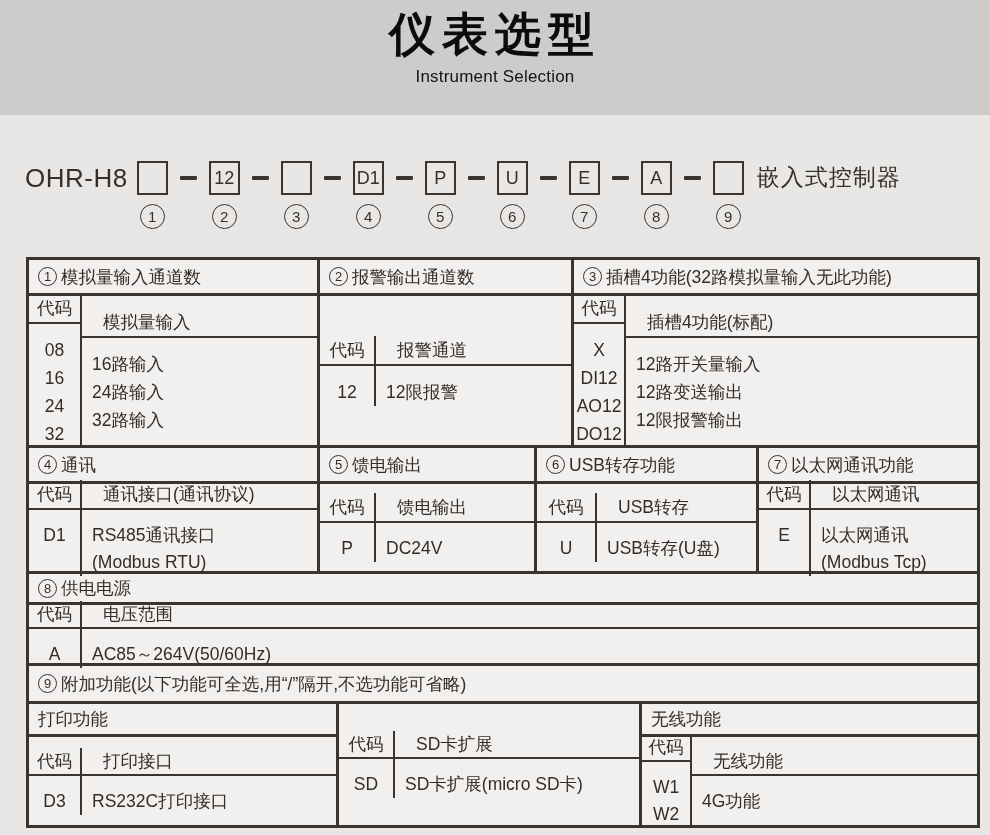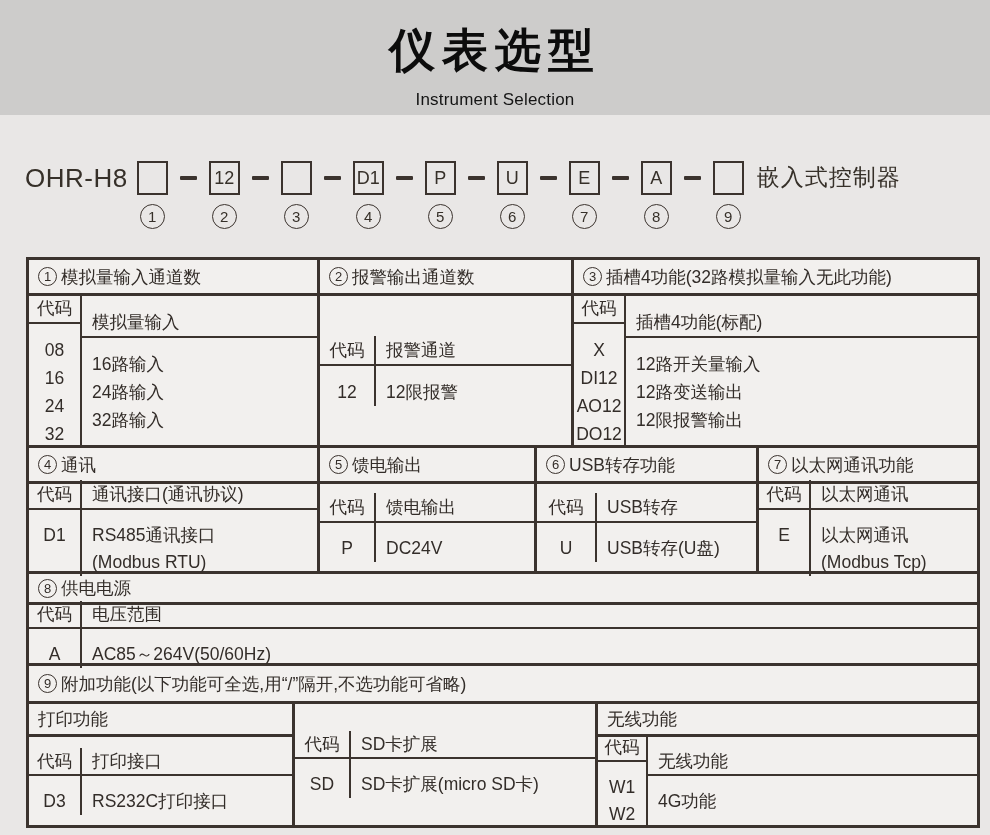--- a/index.html
+++ b/index.html
@@ -11,22 +11,22 @@
   }
   html,body{margin:0;padding:0;}
   body{
     width:990px;height:835px;position:relative;overflow:hidden;
     background:var(--page);
     font-family:"Liberation Sans","DejaVu Sans",sans-serif;
     color:var(--ink);
   }
   
   .banner{position:absolute;left:0;top:0;width:990px;height:115px;background:var(--band);text-align:center;}
-  .banner .title{margin:0;padding-top:24px;font-size:46px;line-height:52px;font-weight:700;color:#0c0c0c;letter-spacing:7px;}
-  .banner .subtitle{margin-top:14px;font-size:17px;color:#141414;letter-spacing:0.2px;}
+  .banner .title{margin:0;padding-top:8px;font-size:46px;line-height:52px;font-weight:700;color:#0c0c0c;letter-spacing:7px;}
+  .banner .subtitle{margin-top:7px;font-size:17px;color:#141414;letter-spacing:0.2px;}
   
   .model{position:absolute;left:25px;top:161px;display:flex;align-items:flex-start;}
   .model .prefix{font-size:26px;line-height:34px;margin-right:9px;letter-spacing:0.5px;color:#363029;}
   .unit{display:flex;flex-direction:column;align-items:center;width:31px;flex:none;}
   .mbox{width:31px;height:34px;border:2px solid var(--line);box-sizing:border-box;
         display:flex;align-items:center;justify-content:center;font-size:18px;color:#363029;}
   .unit .cnum{margin-top:9px;}
   .cnum{width:25px;height:25px;border:1.7px solid var(--line);border-radius:50%;box-sizing:border-box;
         display:flex;align-items:center;justify-content:center;font-size:15px;color:#363029;}
   .dash{width:17px;height:4px;background:var(--line);margin:15px 12px 0 12px;flex:none;border-radius:1px;}
@@ -45,21 +45,21 @@
   .sec.last{border-right:none;flex:1;}
   .sec-hdr{height:33px;border-bottom:3px solid var(--line);box-sizing:content-box;
            display:flex;align-items:center;gap:4px;padding-left:9px;font-size:17.5px;white-space:nowrap;overflow:hidden;}
   .circ{width:19px;height:19px;border:1.5px solid var(--line);border-radius:50%;box-sizing:border-box;
         display:inline-flex;align-items:center;justify-content:center;font-size:13px;flex:none;}
   .sec-body{flex:1;display:flex;min-height:0;align-items:center;}
   .ccol{border-right:2px solid var(--line);box-sizing:border-box;display:flex;flex-direction:column;flex:none;text-align:center;}
   .dcol{flex:1;display:flex;flex-direction:column;min-width:0;}
   .chdr{height:30px;line-height:28px;border-bottom:2px solid var(--line);box-sizing:border-box;
         font-size:17.5px;white-space:nowrap;overflow:hidden;}
-  .dcol .chdr{text-align:left;padding-left:10px;}
+  .dcol .chdr{text-align:left;padding-left:21px;}
   .vals{flex:1;padding-top:12px;}
   .vline{height:28px;line-height:28px;font-size:17.5px;white-space:nowrap;}
   .dcol .vline{text-align:left;padding-left:10px;}
   .rowB .vline{height:27px;line-height:27px;}
   .rowC .sec-hdr{height:28px;}
   .rowC .chdr{height:28px;line-height:26px;}
   .rowC .vline{height:27px;line-height:27px;}
   .rowE .sec-hdr{height:30px;}
   .rowE .chdr{height:28px;line-height:26px;}
   .rowE .vline{height:27px;line-height:27px;}
@@ -313,21 +313,21 @@
   </div>
 
   <div class="trow rowD">
     <div class="note-row">
       <span class="circ">9</span>
       <span>附加功能(以下功能可全选,用“/”隔开,不选功能可省略)</span>
     </div>
   </div>
 
   <div class="trow rowE last">
-    <div class="sec" style="width:266px">
+    <div class="sec" style="width:310px">
       <div class="sec-hdr">
         <span>打印功能</span>
       </div>
       <div class="sec-body">
         <div class="ccol" style="width:53px">
           <div class="chdr">代码</div>
           <div class="vals">
             <div class="vline">D3</div>
           </div>
         </div>

